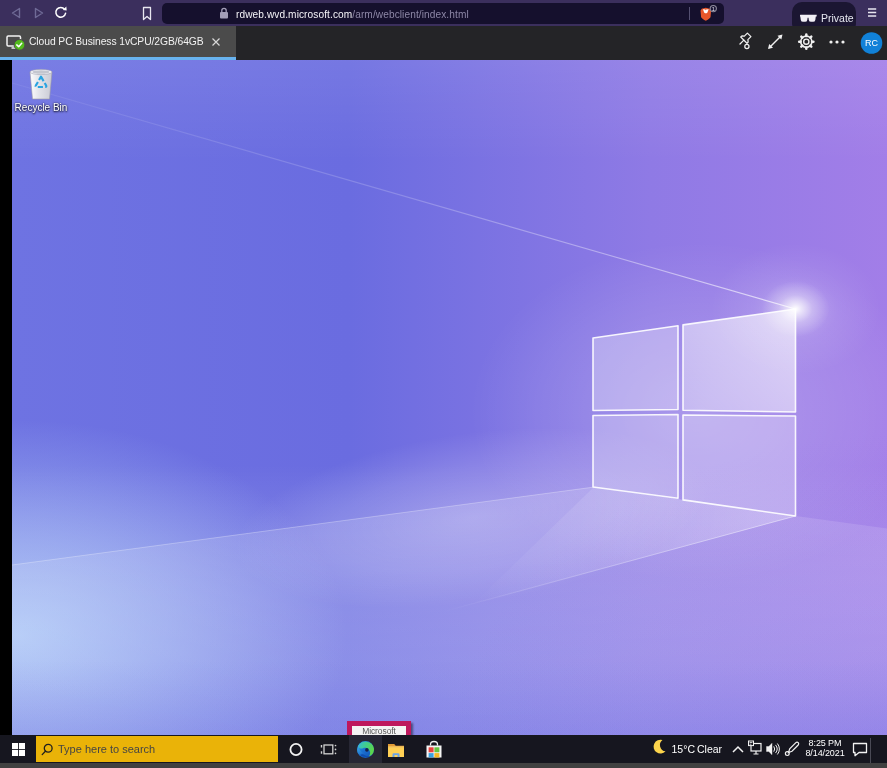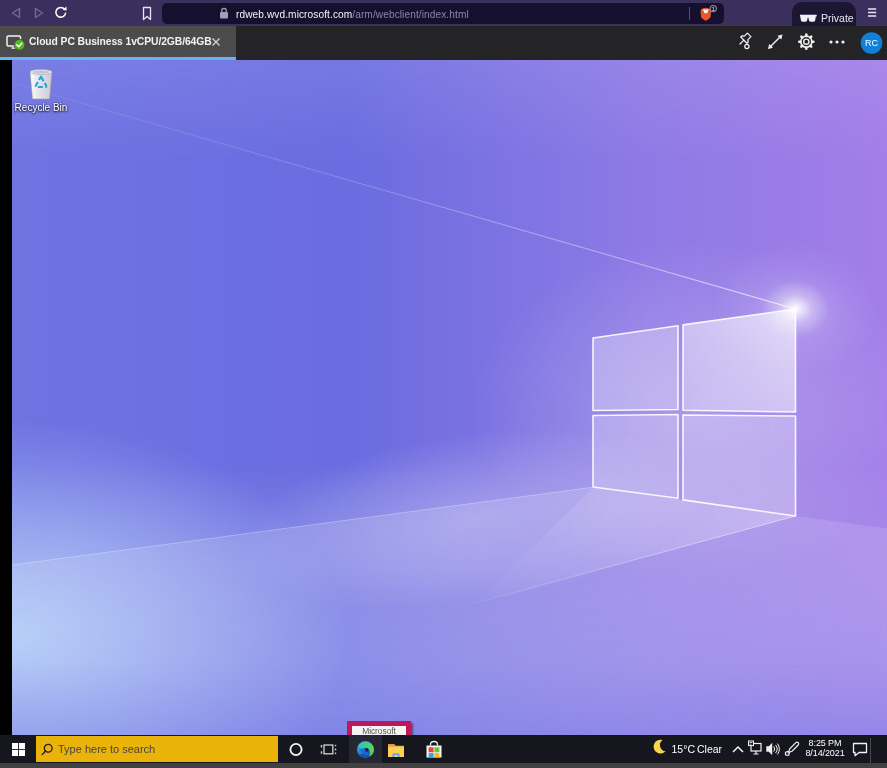--- a/index.html
+++ b/index.html
@@ -13,21 +13,21 @@
   #urlbar { left:162px; top:3px; width:562px; height:21px; background:#15102d;
     border-radius:5px; display:flex; align-items:center;padding-left:47px; }
   #urltext { font-size:11px; color:#e8e6f0; letter-spacing:0.1px; transform:scaleX(0.92); transform-origin:left center; white-space:nowrap; }
   #urltext .dim { color:#8d87a6; }
   #privpill { left:792px; top:2px; width:64px; height:32px; background:#1b1632;
     border-radius:10px; display:flex; align-items:center; padding-left:8px; }
   #privpill span { color:#e6e8f0; font-size:10.5px; margin-left:4px; }
 
   
   #chead { left:0; top:26px; width:887px; height:34px; background:#242427; }
-  #ctab { left:0; top:0; width:236px; height:31px; background:#4b4b4b;font-weight:bold; }
+  #ctab { left:0; top:0; width:236px; height:31px; background:#4b4b4b; }
   #ctab .title { position:absolute; left:29px; top:9px; font-size:11px; letter-spacing:-0.1px; color:#f2f2f2; white-space:nowrap; transform:scaleX(0.94); transform-origin:left center; }
   #tabline { left:0; top:31px; width:236px; height:3px; background:#68b3ef; }
 
   
   #desktop { left:12px; top:60px; width:887px; height:675px; overflow:hidden; }
   #rblabel { left:0; top:42px; width:58px; text-align:center; font-size:10px; color:#fff;
     text-shadow:0 1px 2px rgba(0,0,0,.9), 0 0 2px rgba(0,0,0,.7); }
   #tooltip { left:335px; top:661px; width:64px; height:28px; background:#f4f4f4;
     border:5px solid #be185d; box-shadow:1.5px 1.5px 2px rgba(0,0,0,.45);
     font-size:8.5px; color:#575757; text-align:center; line-height:10.5px; letter-spacing:-0.1px; }

